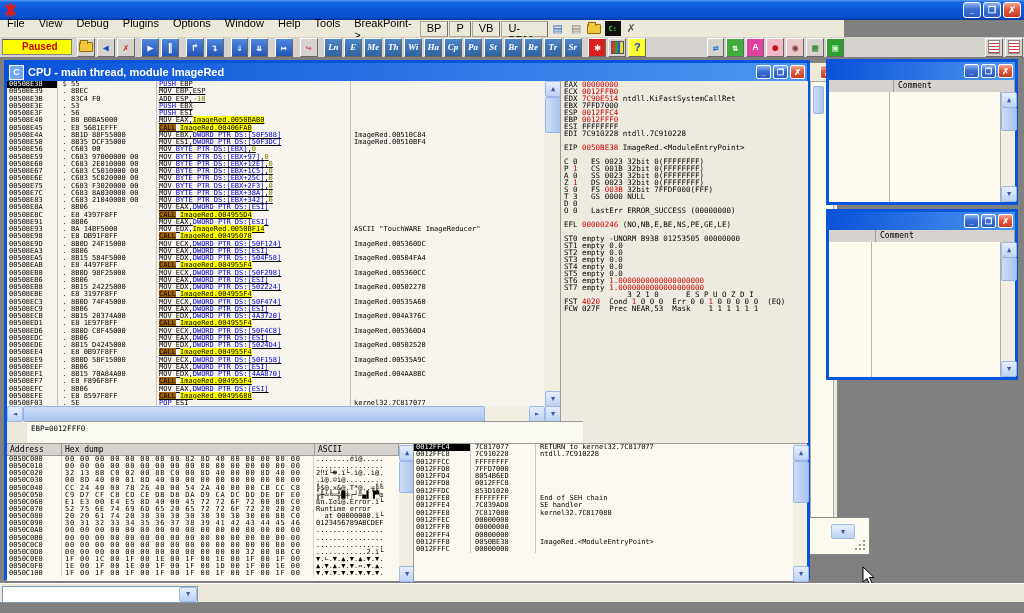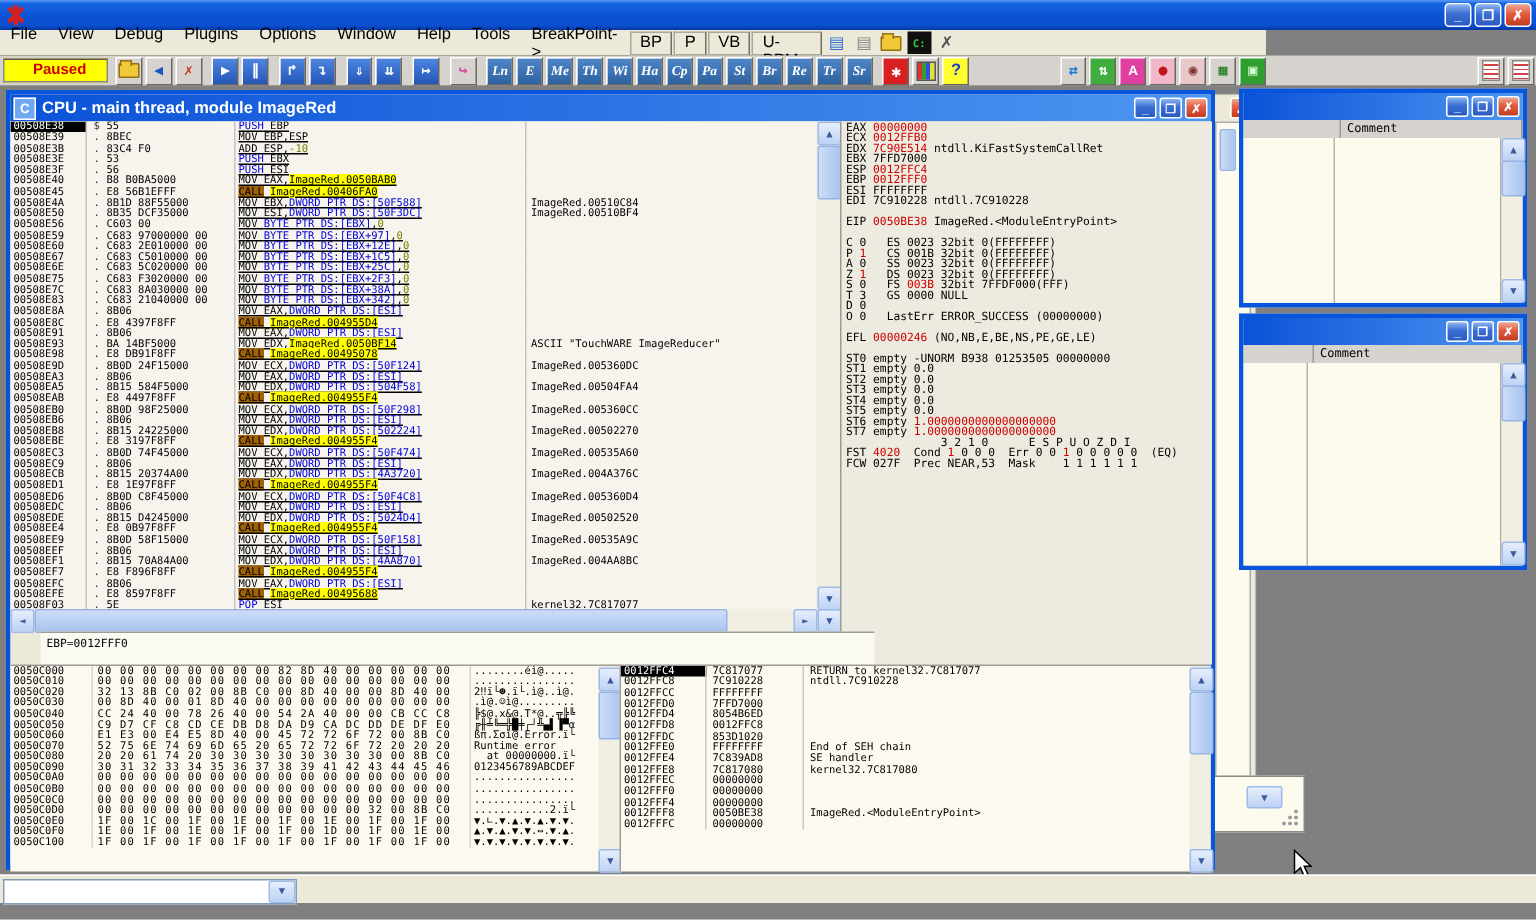--- a/index.html
+++ b/index.html
@@ -340,20 +340,25 @@
 
         <div class="hscroll" style="left:0;top:325px;width:537px;height:15px;">
           <div class="sbtn" style="left:0;top:0;">◄</div>
           <div class="sthumb hthumb" style="left:16px;top:0;width:460px;height:14px;"></div>
           <div class="sbtn" style="left:522px;top:0;">►</div>
         </div>
 
         <div id="infopane">EBP=0012FFF0</div>
 
         <div id="dump">
+          <div class="dumphdr">
+            <span class="hd-a">Address</span>
+            <span class="hd-h">Hex dump</span>
+            <span class="hd-s">ASCII</span>
+          </div>
           <div id="dump-rows">
               <div class="hrow"><span class="h-a">0050C000</span><span class="h-h">00 00 00 00 00 00 00 00 82 8D 40 00 00 00 00 00</span><span class="h-s">........éì@.....</span></div>
               <div class="hrow"><span class="h-a">0050C010</span><span class="h-h">00 00 00 00 00 00 00 00 00 00 00 00 00 00 00 00</span><span class="h-s">................</span></div>
               <div class="hrow"><span class="h-a">0050C020</span><span class="h-h">32 13 8B C0 02 00 8B C0 00 8D 40 00 00 8D 40 00</span><span class="h-s">2‼ï└☻.ï└.ì@..ì@.</span></div>
               <div class="hrow"><span class="h-a">0050C030</span><span class="h-h">00 8D 40 00 01 8D 40 00 00 00 00 00 00 00 00 00</span><span class="h-s">.ì@.☺ì@.........</span></div>
               <div class="hrow"><span class="h-a">0050C040</span><span class="h-h">CC 24 40 00 78 26 40 00 54 2A 40 00 00 CB CC C8</span><span class="h-s">╠$@.x&amp;@.T*@..╦╠╚</span></div>
               <div class="hrow"><span class="h-a">0050C050</span><span class="h-h">C9 D7 CF C8 CD CE DB D8 DA D9 CA DC DD DE DF E0</span><span class="h-s">╔╫╧╚═╬█╪┌┘╩▄▌▐▀α</span></div>
               <div class="hrow"><span class="h-a">0050C060</span><span class="h-h">E1 E3 00 E4 E5 8D 40 00 45 72 72 6F 72 00 8B C0</span><span class="h-s">ßπ.Σσì@.Error.ï└</span></div>
               <div class="hrow"><span class="h-a">0050C070</span><span class="h-h">52 75 6E 74 69 6D 65 20 65 72 72 6F 72 20 20 20</span><span class="h-s">Runtime error   </span></div>
               <div class="hrow"><span class="h-a">0050C080</span><span class="h-h">20 20 61 74 20 30 30 30 30 30 30 30 30 00 8B C0</span><span class="h-s">  at 00000000.ï└</span></div>

